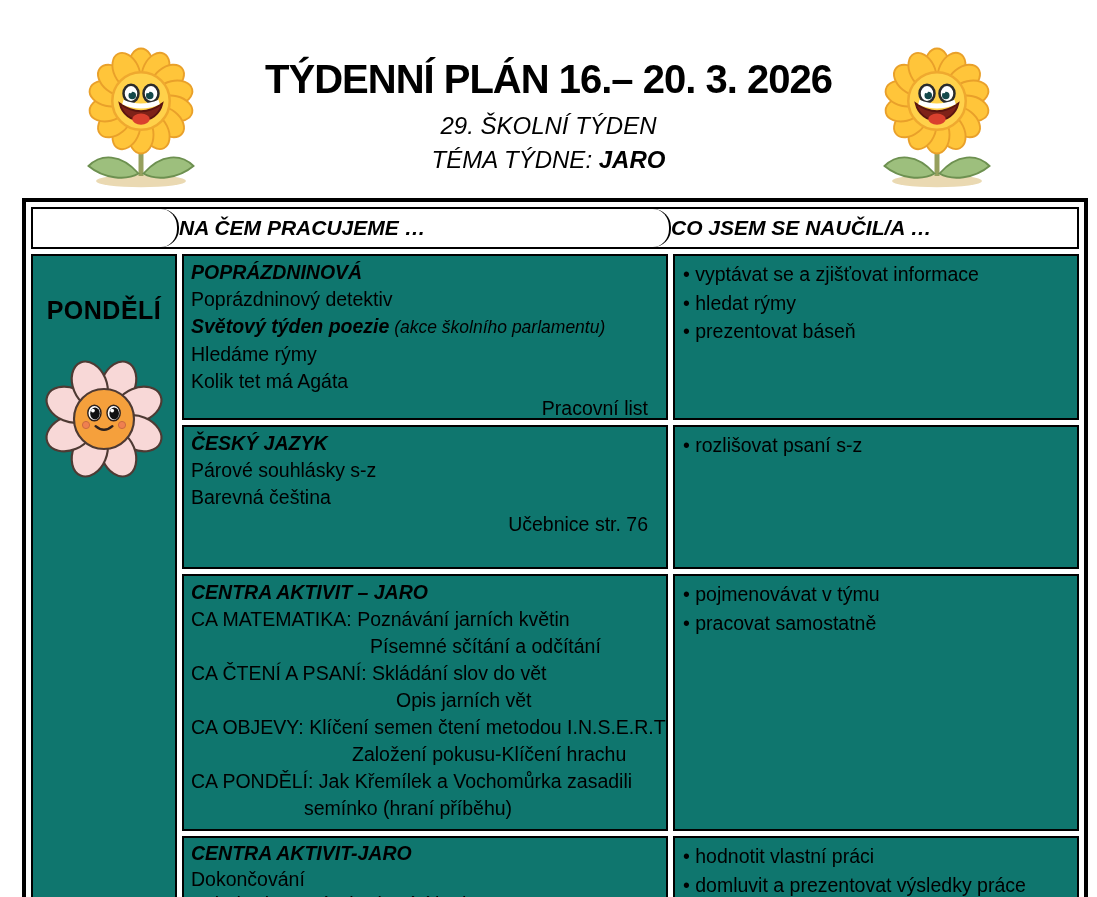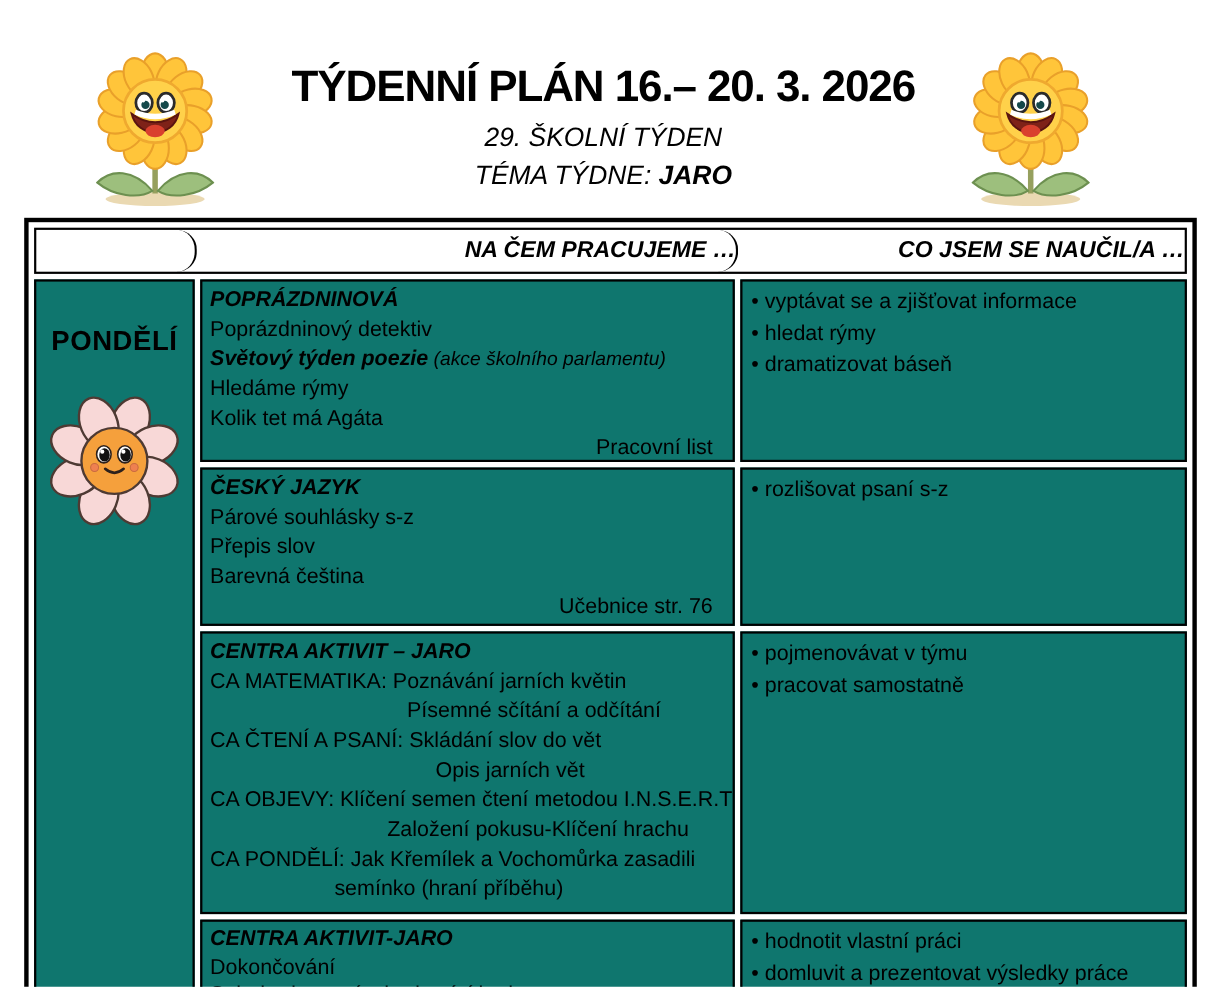--- a/index.html
+++ b/index.html
@@ -13,21 +13,21 @@
   .flower-right{left:862px;}
   .titles{position:absolute;left:190px;right:190px;top:0;text-align:center;}
   .main-title{margin-top:24px;font-size:40px;font-weight:bold;letter-spacing:-1px;line-height:46px;white-space:nowrap;}
   .sub1{margin-top:10px;font-size:24px;font-style:italic;line-height:28px;}
   .sub2{margin-top:5px;font-size:24px;font-style:italic;line-height:30px;}
   .sub2 b{font-weight:bold;}
 
   
   .plan-table{position:absolute;left:22px;top:166px;width:1066px;border:4px solid #000;box-sizing:border-box;background:#fff;}
   .head-row{display:grid;grid-template-columns:146px 1fr 406px;margin:5px 5px 0 5px;border:2px solid #000;height:42px;box-sizing:border-box;}
-  .head-cell{font-weight:bold;font-style:italic;font-size:21px;text-align:right;line-height:38px;box-sizing:border-box;border-radius:18px;}
+  .head-cell{font-weight:bold;font-style:italic;font-size:21px;text-align:left;line-height:38px;box-sizing:border-box;border-radius:18px;}
   .head-cell.mid,.head-cell.day{border-right:2px solid #000;}
 
   .body-grid{display:grid;grid-template-columns:146px 1fr 406px;gap:5px;padding:5px;}
   .cell{border:2.5px solid #000;box-sizing:border-box;background:#0f766e;overflow:hidden;}
   .day-cell{grid-column:1;grid-row:1 / span 4;text-align:center;}
   .work{grid-column:2;}
   .learned{grid-column:3;}
   .r0{height:166px}.r1{height:144px}.r2{height:257px}.r3{height:78px}
 
   .day-label{margin-top:40px;font-size:25px;font-weight:bold;letter-spacing:0.5px;}
@@ -163,27 +163,26 @@
           <div class="line plain">Poprázdninový detektiv</div>
           <div class="line plain"><span class="seg heading">Světový týden poezie</span><span class="seg note"> (akce školního parlamentu)</span></div>
           <div class="line plain">Hledáme rýmy</div>
           <div class="line plain">Kolik tet má Agáta</div>
           <div class="line right">Pracovní list</div>
         </div>
         <div class="cell learned r0">
           <div class="bullets">
             <div class="bullet-item">vyptávat se a zjišťovat informace</div>
             <div class="bullet-item">hledat rýmy</div>
-            <div class="bullet-item">dramatizovat báseň</div>
+            <div class="bullet-item">prezentovat báseň</div>
           </div>
         </div>
         <div class="cell work r1">
           <div class="line heading">ČESKÝ JAZYK</div>
           <div class="line plain">Párové souhlásky s-z</div>
-          <div class="line plain">Přepis slov</div>
           <div class="line plain">Barevná čeština</div>
           <div class="line right">Učebnice str. 76</div>
         </div>
         <div class="cell learned r1">
           <div class="bullets">
             <div class="bullet-item">rozlišovat psaní s-z</div>
           </div>
         </div>
         <div class="cell work r2">
           <div class="line heading">CENTRA AKTIVIT – JARO</div>

